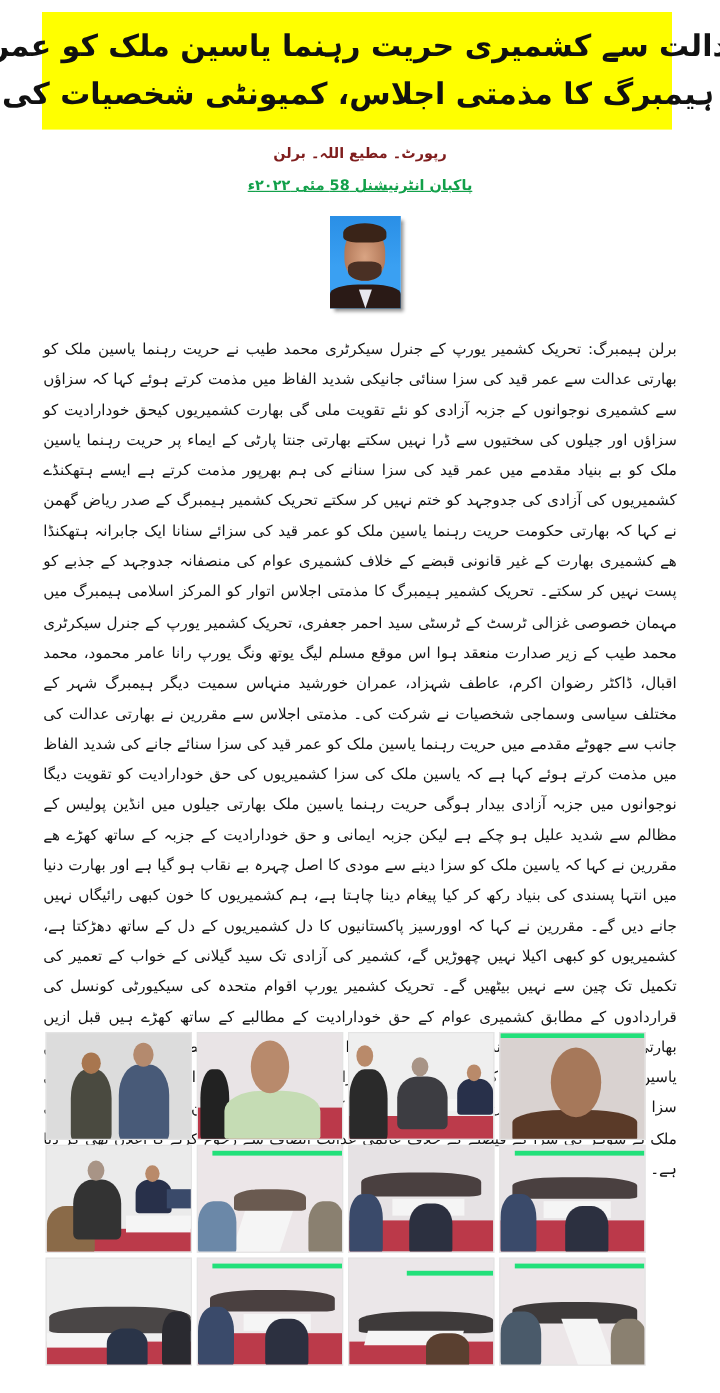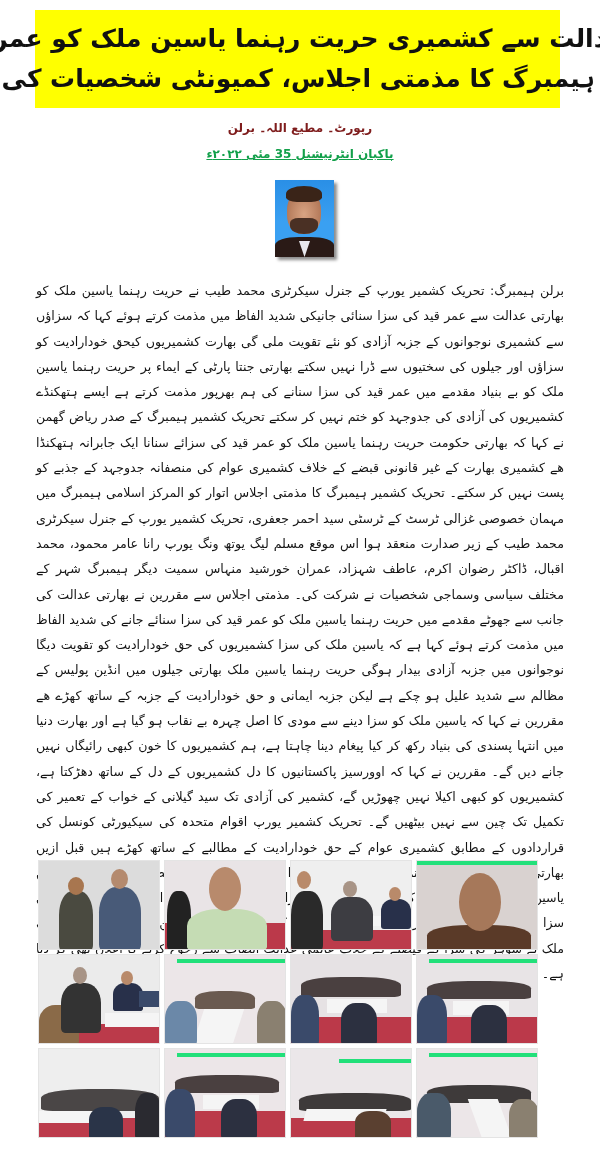--- a/index.html
+++ b/index.html
@@ -81,21 +81,21 @@
 </style>
 </head>
 <body>
 
 <div class="banner">
   <div class="line">جرمنی:  بھارتی عدالت سے کشمیری حریت رہنما یاسین ملک کو عمر قید سزا کے خلاف</div>
   <div class="line">تحریک کشمیر ہیمبرگ کا مذمتی اجلاس، کمیونٹی شخصیات کی بھرپور شرکت</div>
 </div>
 
 <div class="byline report">رپورٹ۔ مطیع اللہ۔ برلن</div>
-<div class="byline source">پاکبان انٹرنیشنل 35 مئی ۲۰۲۲ء</div>
+<div class="byline source">پاکبان انٹرنیشنل 58 مئی ۲۰۲۲ء</div>
 
 <div class="portrait-wrap">
   <div class="portrait">
     <div class="suit"></div>
     <div class="shirt"></div>
     <div class="face"></div>
     <div class="hair"></div>
     <div class="beard"></div>
   </div>
 </div>

